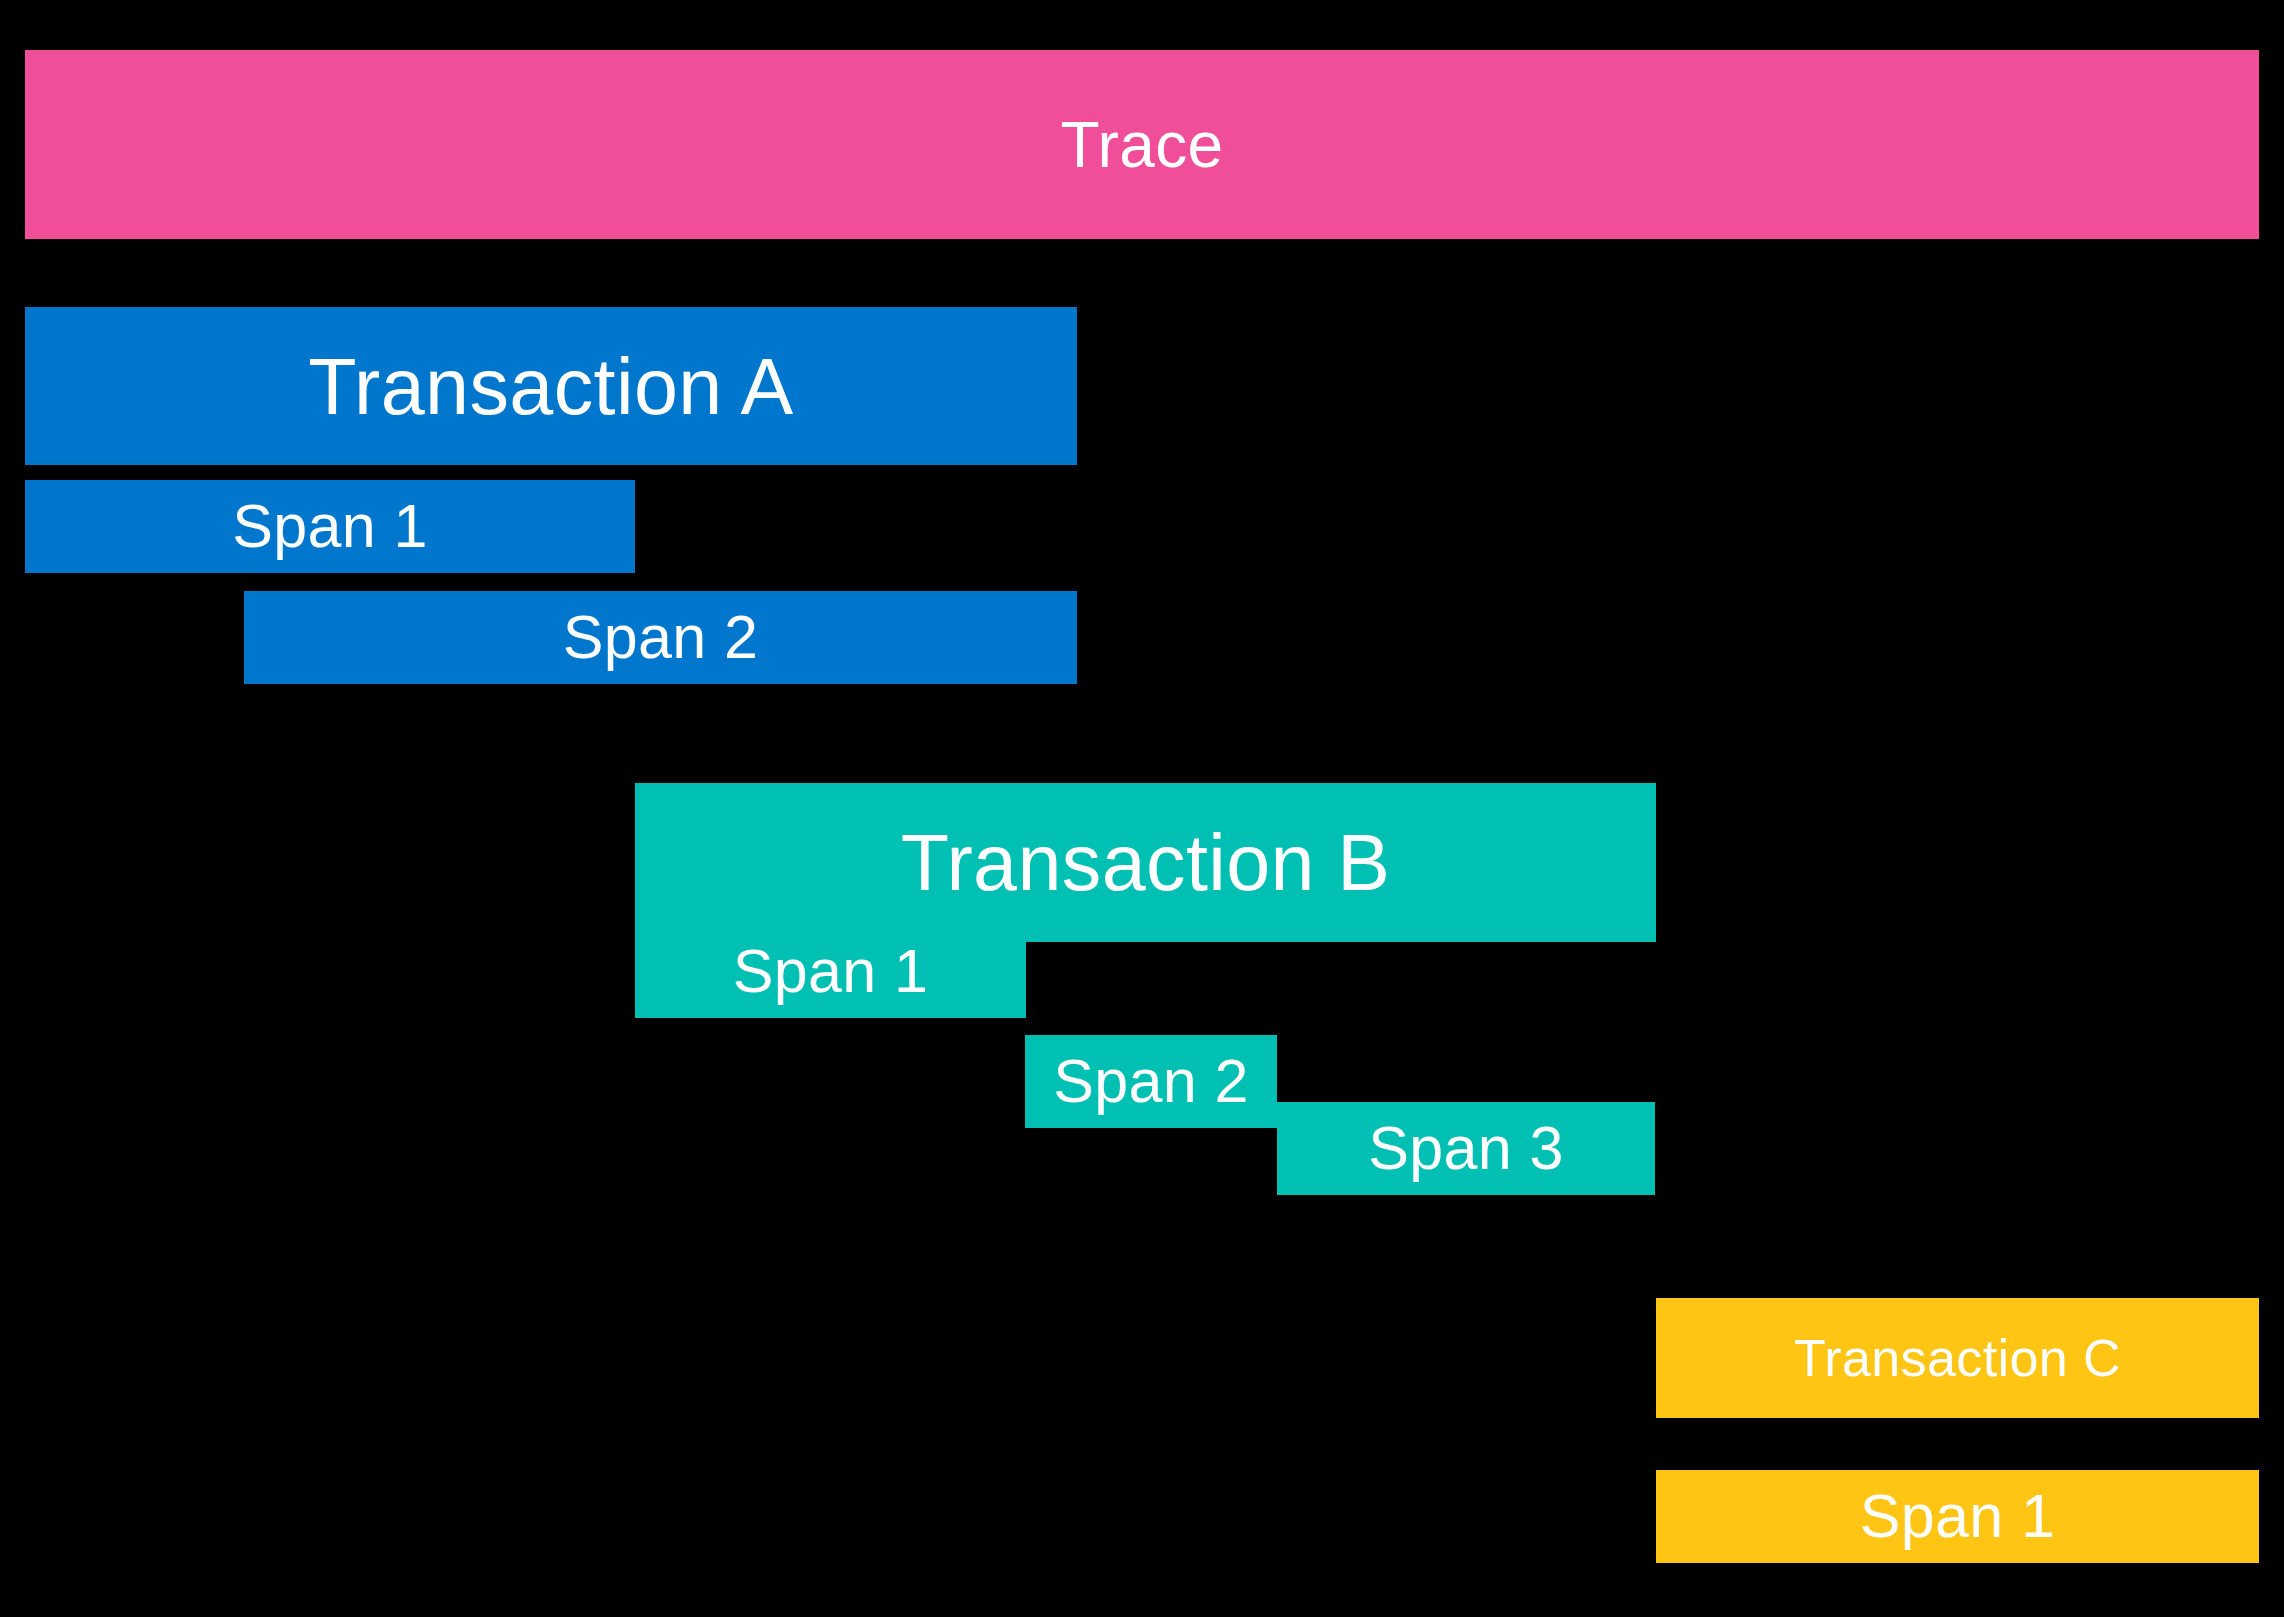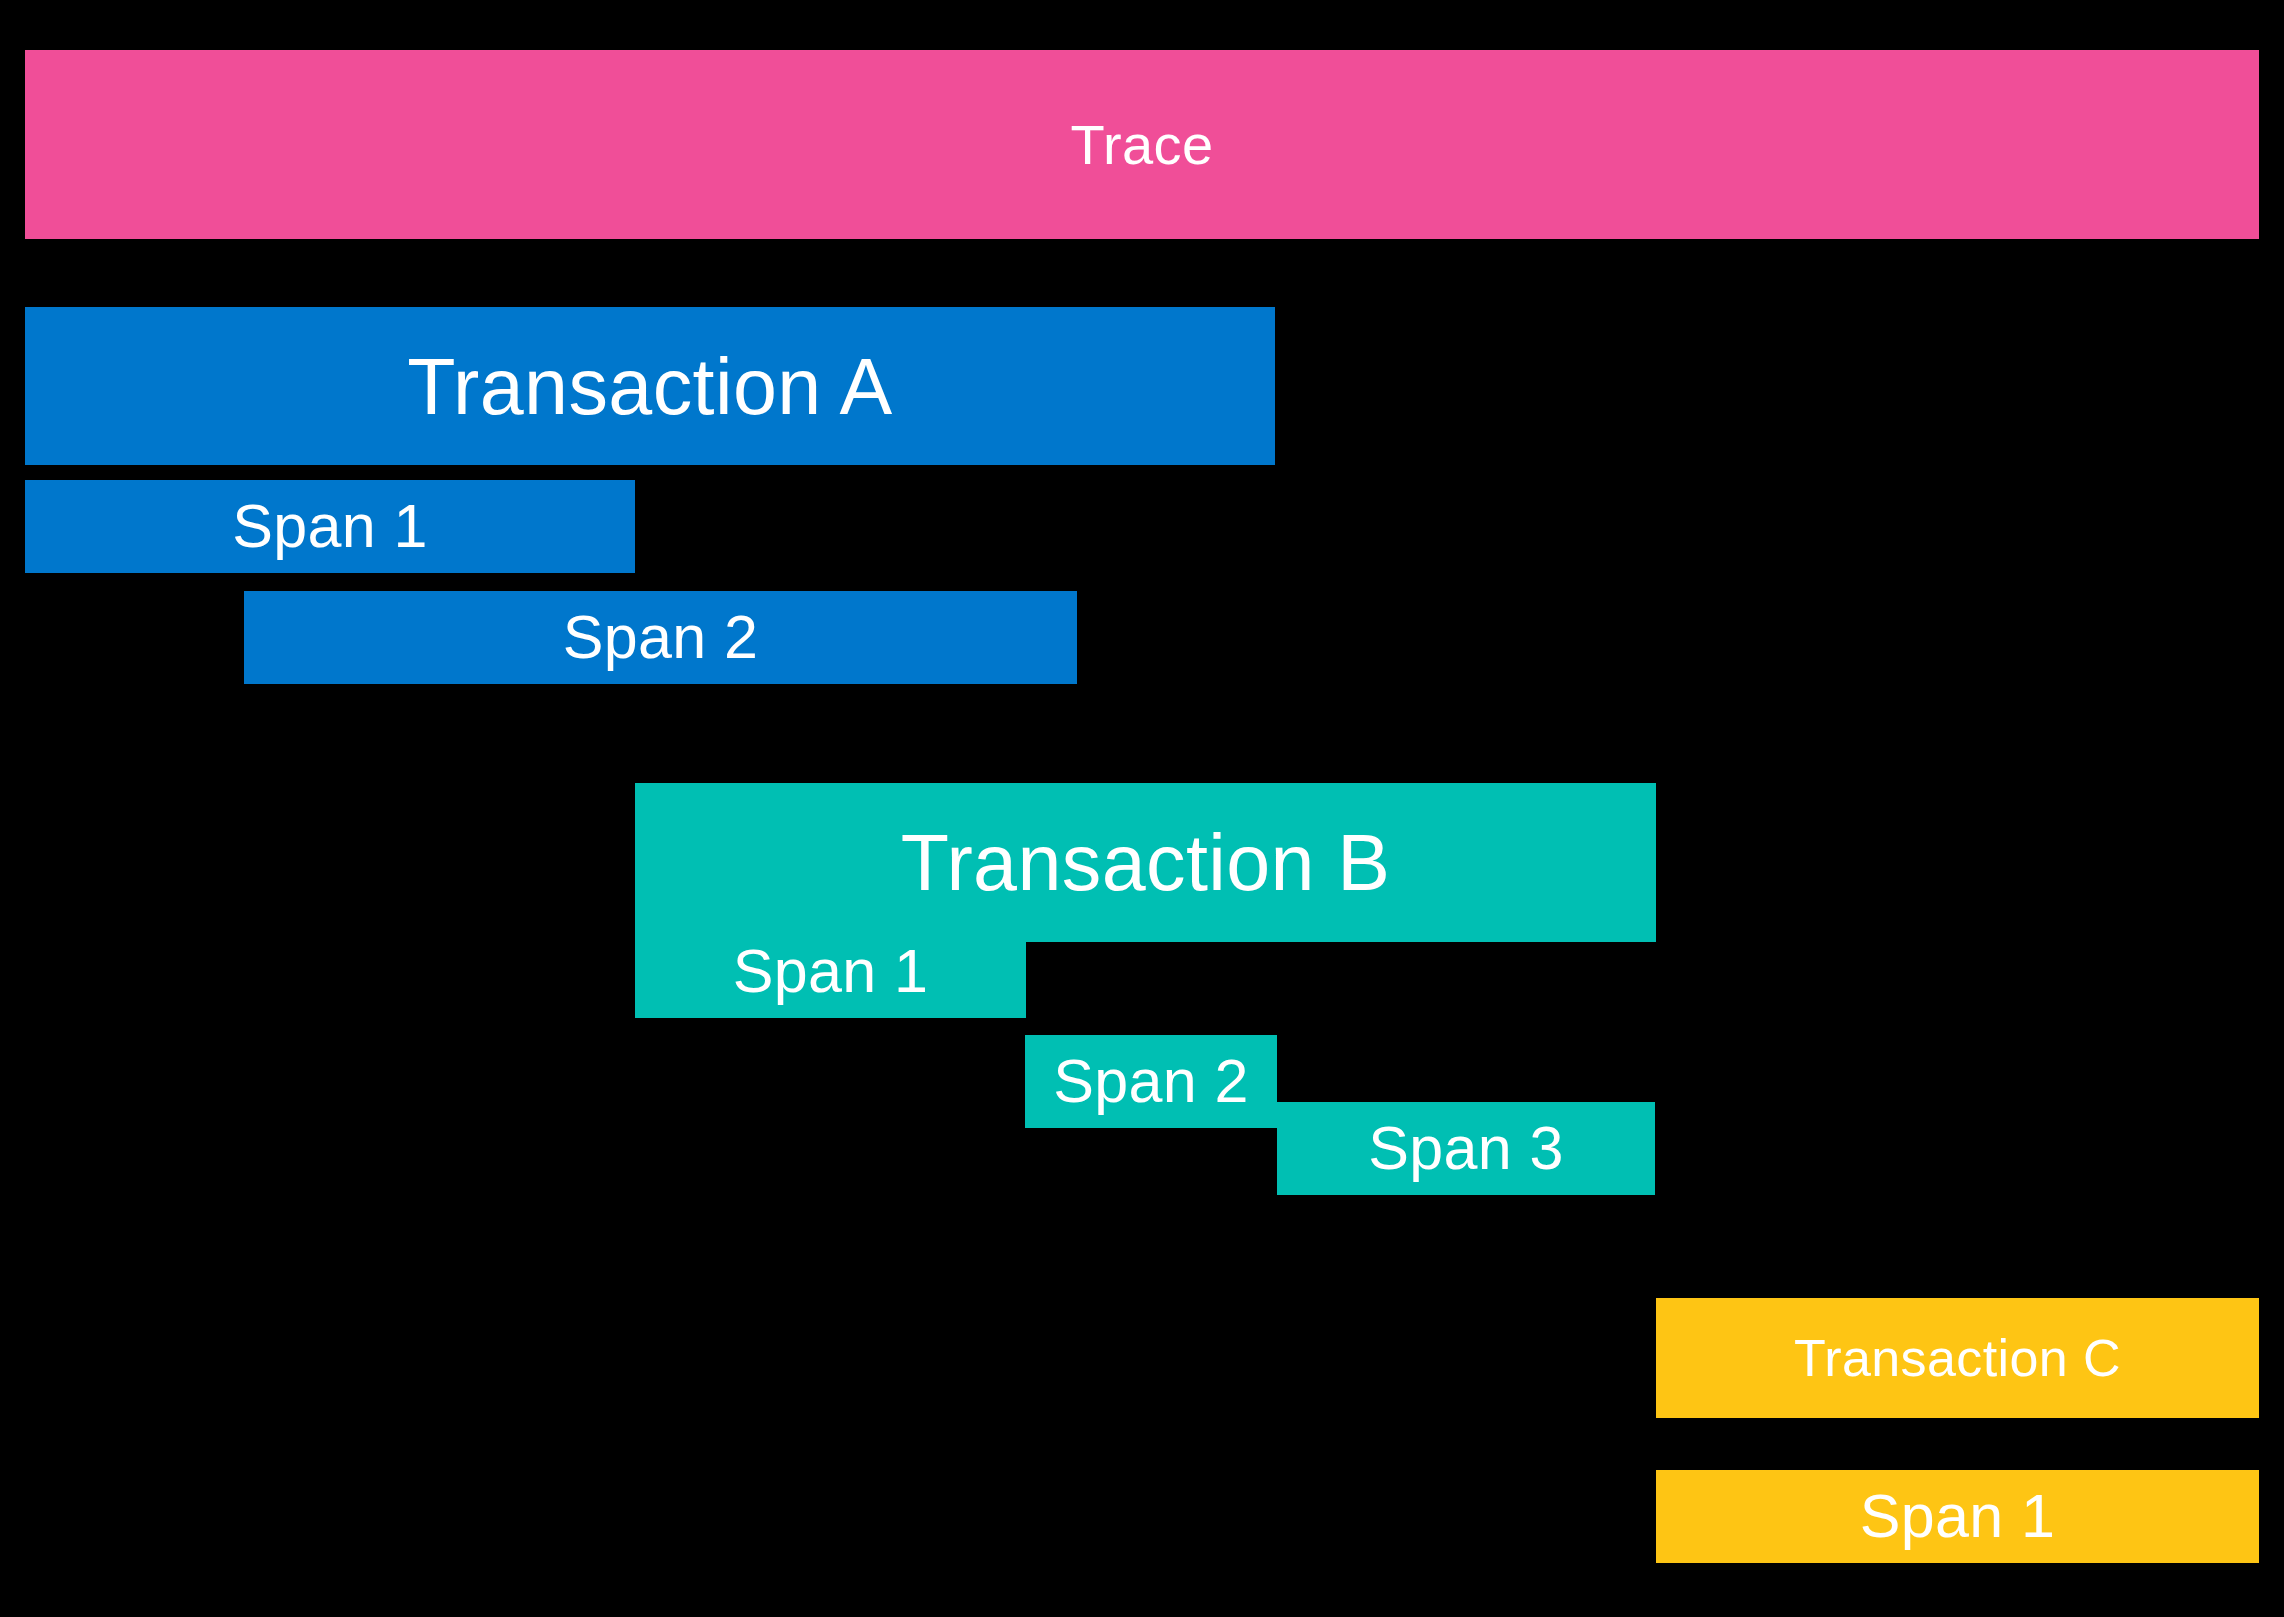--- a/index.html
+++ b/index.html
@@ -28,25 +28,25 @@
     line-height: 1;
     white-space: nowrap;
     letter-spacing: 0.4px;
   }
 </style>
 </head>
 <body>
 
 <div class="canvas" style="background: rgb(0, 0, 0);">
 
-  <div class="bar" style="left: 25px; top: 50px; width: 2234px; height: 189px; background: rgb(240, 78, 152); font-size: 56px;">
+  <div class="bar" style="left: 25px; top: 50px; width: 2234px; height: 189px; background: rgb(240, 78, 152); font-size: 64px;">
     <span class="bar-label" style="color: rgb(255, 255, 255);">Trace</span>
   </div>
 
-  <div class="bar" style="left: 25px; top: 307px; width: 1250px; height: 158px; background: rgb(0, 119, 204); font-size: 79px;">
+  <div class="bar" style="left: 25px; top: 307px; width: 1052px; height: 158px; background: rgb(0, 119, 204); font-size: 79px;">
     <span class="bar-label" style="color: rgb(255, 255, 255);">Transaction A</span>
   </div>
 
   <div class="bar" style="left: 25px; top: 480px; width: 610px; height: 93px; background: rgb(0, 119, 204); font-size: 61px;">
     <span class="bar-label" style="color: rgb(255, 255, 255);">Span 1</span>
   </div>
 
   <div class="bar" style="left: 244px; top: 591px; width: 833px; height: 93px; background: rgb(0, 119, 204); font-size: 61px;">
     <span class="bar-label" style="color: rgb(255, 255, 255);">Span 2</span>
   </div>

